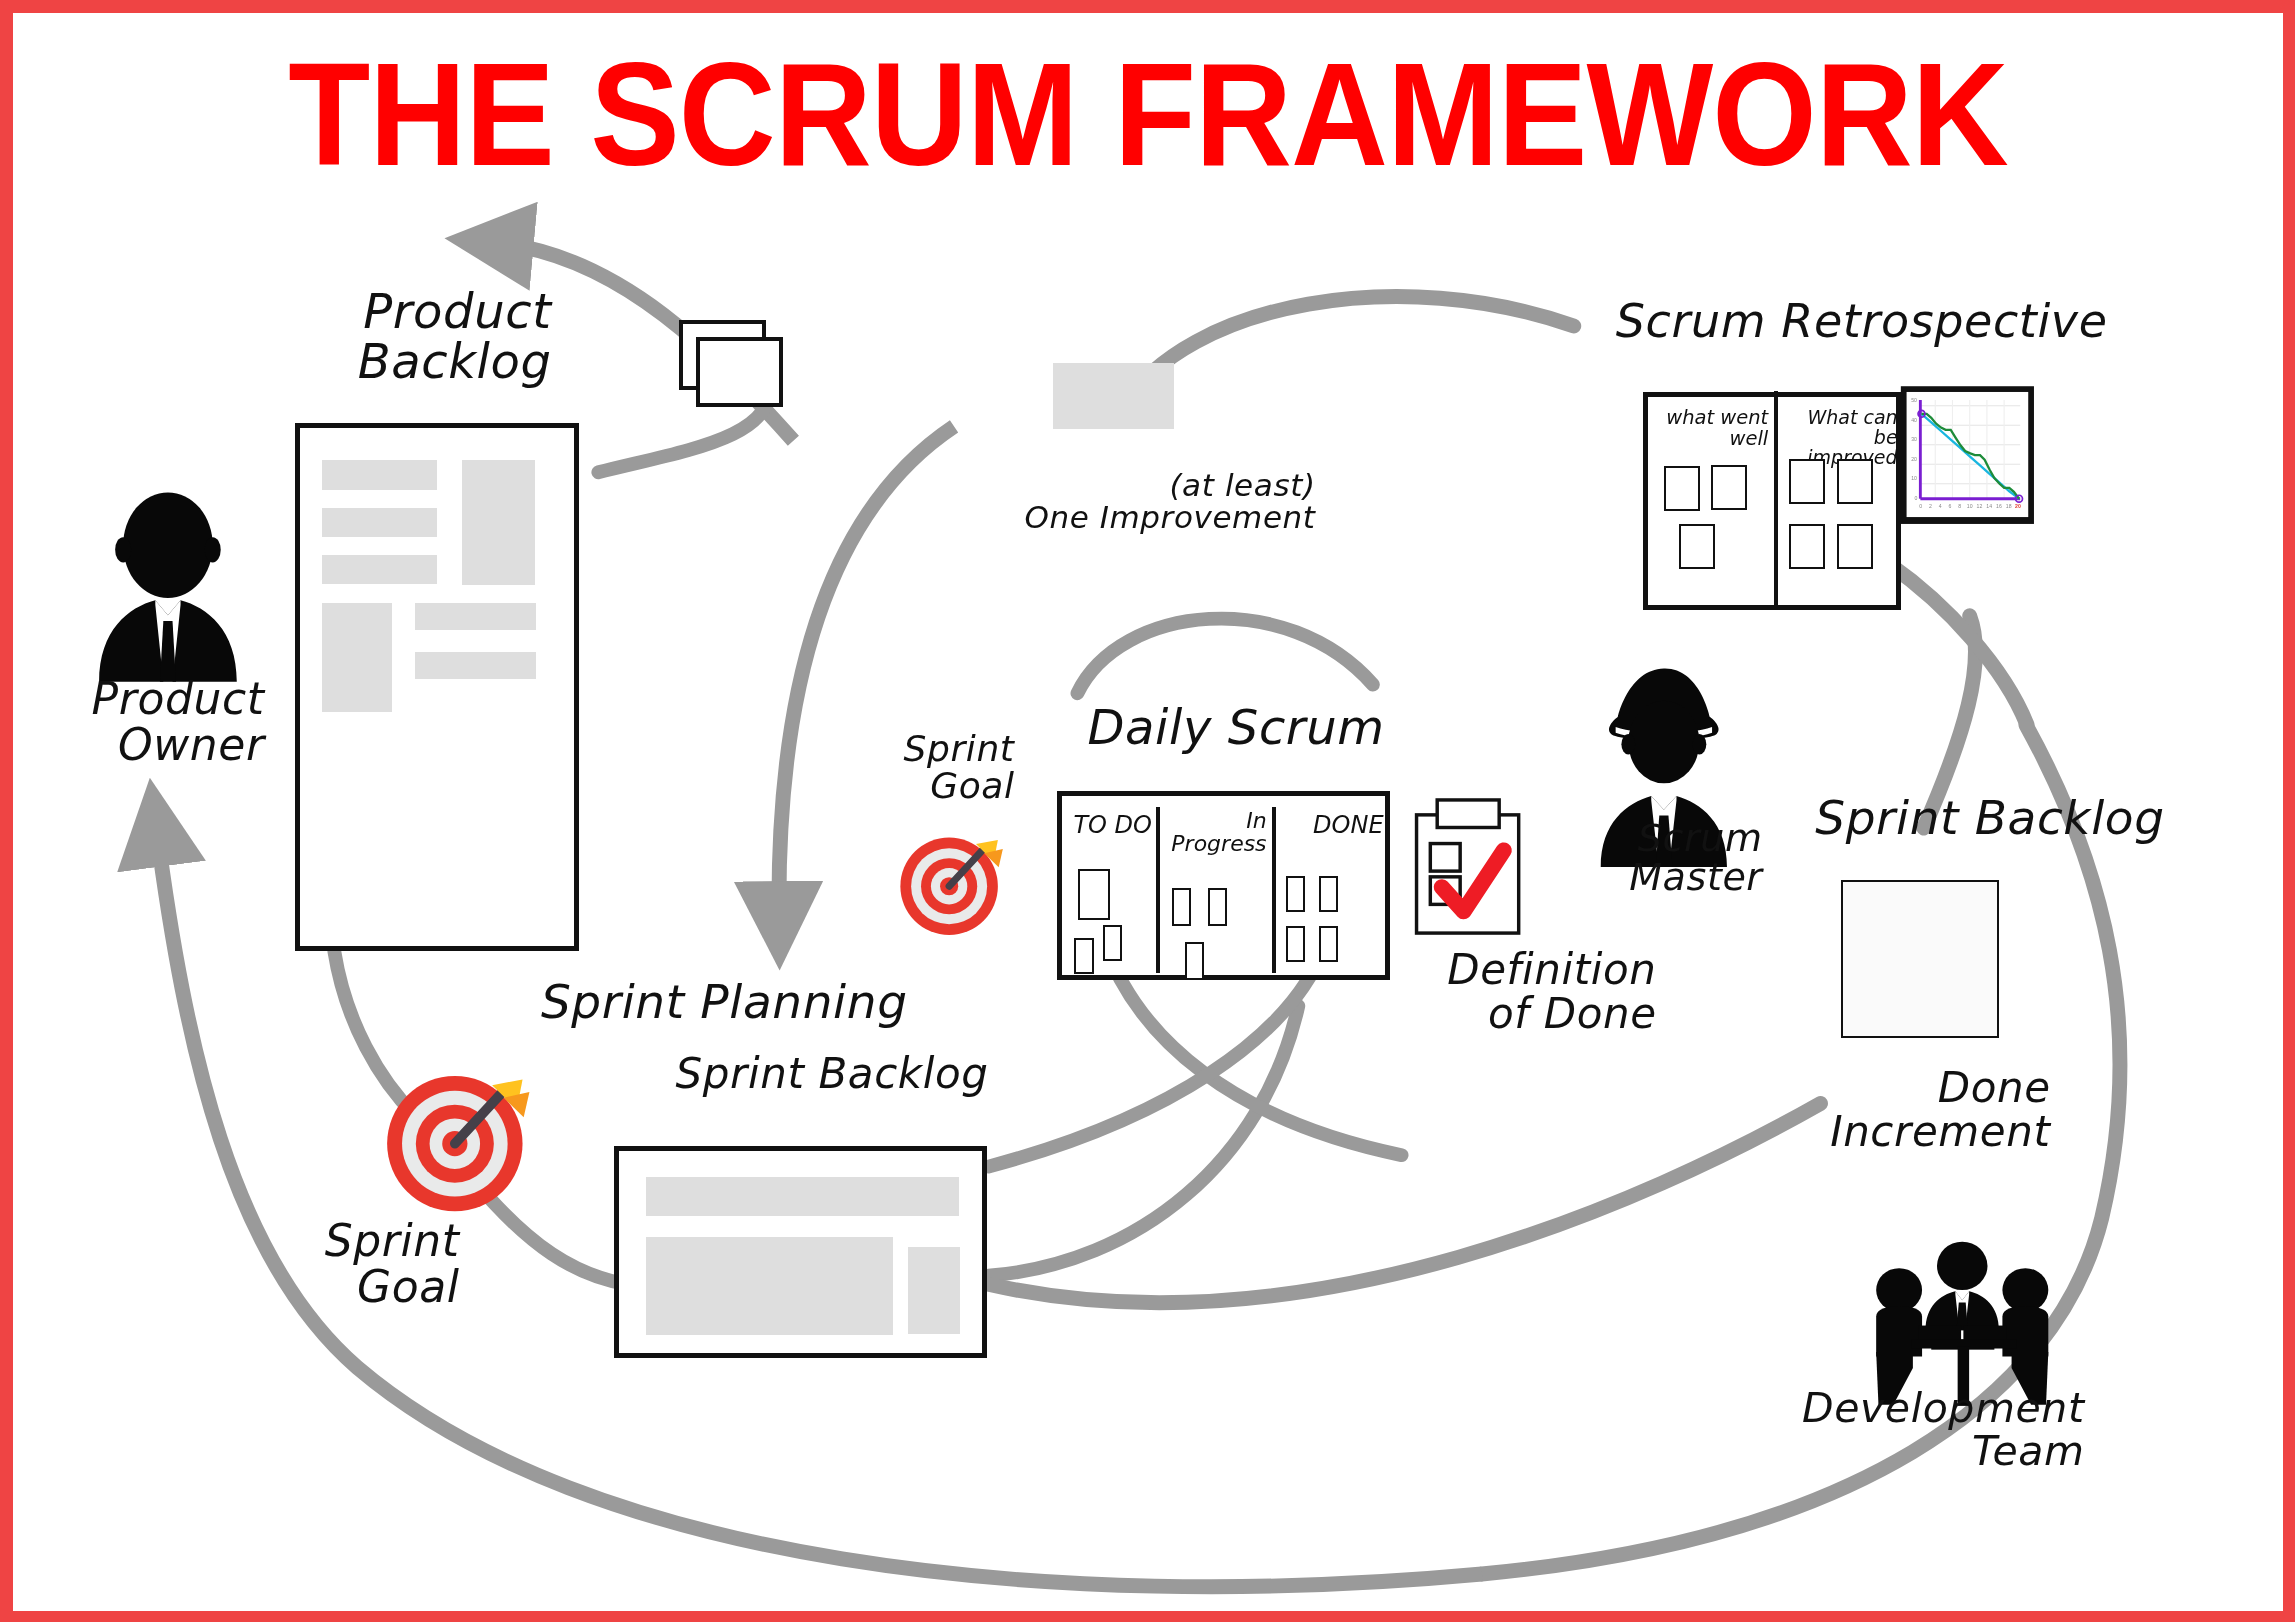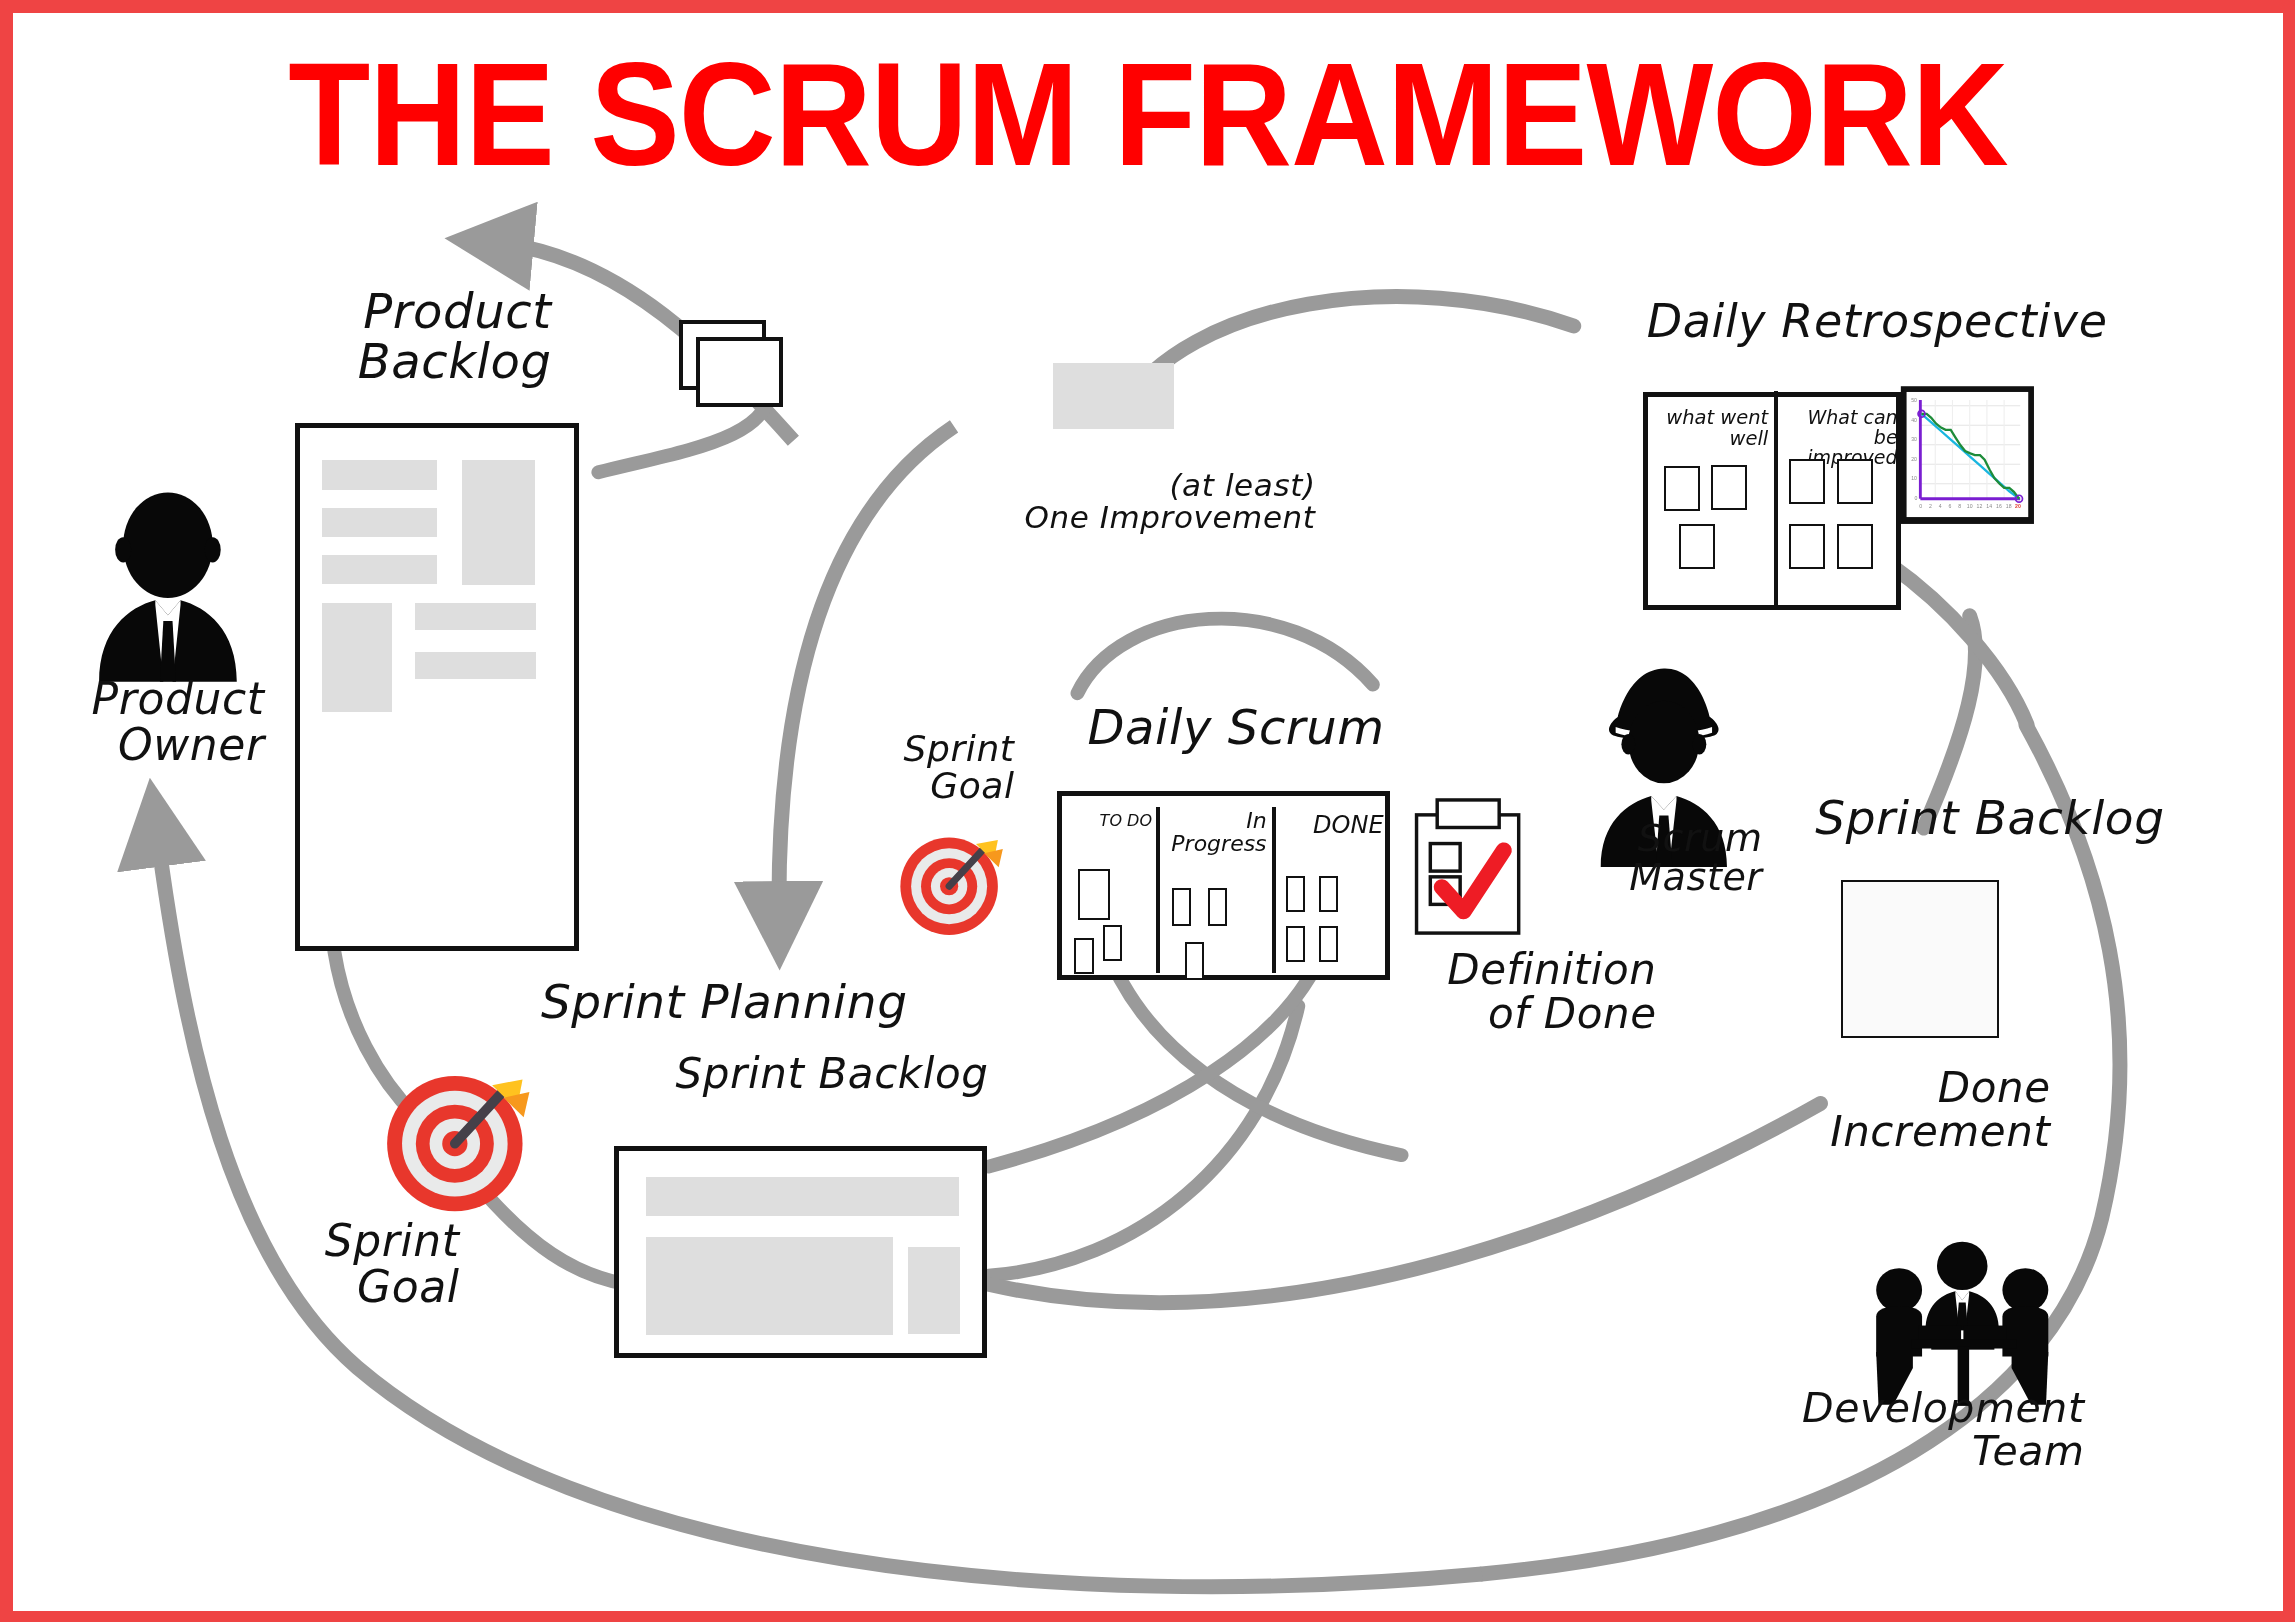--- a/index.html
+++ b/index.html
@@ -262,21 +262,21 @@
     <div class="card" style="left:666px;top:307px;width:87px;height:70px;"></div>
     <div class="card" style="left:683px;top:324px;width:87px;height:70px;"></div>
 
     <div class="hand" style="left:34px;top:663px;width:218px;font-size:44px;">Product
 Owner</div>
 
     <div class="chip" style="left:1040px;top:350px;width:121px;height:66px;"></div>
     <div class="hand" style="left:901px;top:456px;width:402px;font-size:31px;">(at least)
 One Improvement</div>
 
-    <div class="hand" style="left:1544px;top:284px;width:551px;font-size:46px;">Daily Retrospective</div>
+    <div class="hand" style="left:1544px;top:284px;width:551px;font-size:46px;">Scrum Retrospective</div>
 
     <div class="board" style="left:1630px;top:379px;width:258px;height:218px;">
       <div class="vline" style="left:126px;top:-5.2px;width:4.6px;height:218px;"></div>
       <div class="colhdr" style="left:5.7px;top:11.5px;width:115px;font-size:19.5px;">what went
 well</div>
       <div class="colhdr" style="left:132px;top:11.5px;width:118px;font-size:19px;">What can be
 improved</div>
       <div class="tile" style="left:16px;top:69px;width:36px;height:45px;"></div>
       <div class="tile" style="left:63px;top:68px;width:36px;height:45px;"></div>
       <div class="tile" style="left:31px;top:127px;width:36px;height:45px;"></div>
@@ -285,21 +285,21 @@
       <div class="tile" style="left:141px;top:127px;width:36px;height:45px;"></div>
       <div class="tile" style="left:189px;top:127px;width:36px;height:45px;"></div>
     </div>
 
     <div class="hand" style="left:1016px;top:689px;width:356px;font-size:48px;">Daily Scrum</div>
 
     <div class="board" style="left:1044px;top:778px;width:333px;height:189px;">
       <div class="vline" style="left:94px;top:11.5px;width:4px;height:166px;"></div>
       <div class="vline" style="left:210px;top:11.5px;width:4px;height:166px;"></div>
 
-      <div class="colhdr" style="left:3.4px;top:17px;width:87px;font-size:16px;">TO DO</div>
+      <div class="colhdr" style="left:3.4px;top:17px;width:87px;font-size:24px;">TO DO</div>
       <div class="colhdr" style="left:101px;top:13.8px;width:104px;font-size:22px;">In
 Progress</div>
       <div class="colhdr" style="left:218px;top:17px;width:104px;font-size:24px;">DONE</div>
 
       <div class="tile" style="left:16px;top:73px;width:32px;height:51px;"></div>
       <div class="tile" style="left:41px;top:129px;width:19.5px;height:36px;"></div>
       <div class="tile" style="left:12.6px;top:142px;width:19.5px;height:36px;"></div>
 
       <div class="tile" style="left:110px;top:92px;width:19.5px;height:38px;"></div>
       <div class="tile" style="left:146px;top:92px;width:19.5px;height:38px;"></div>

